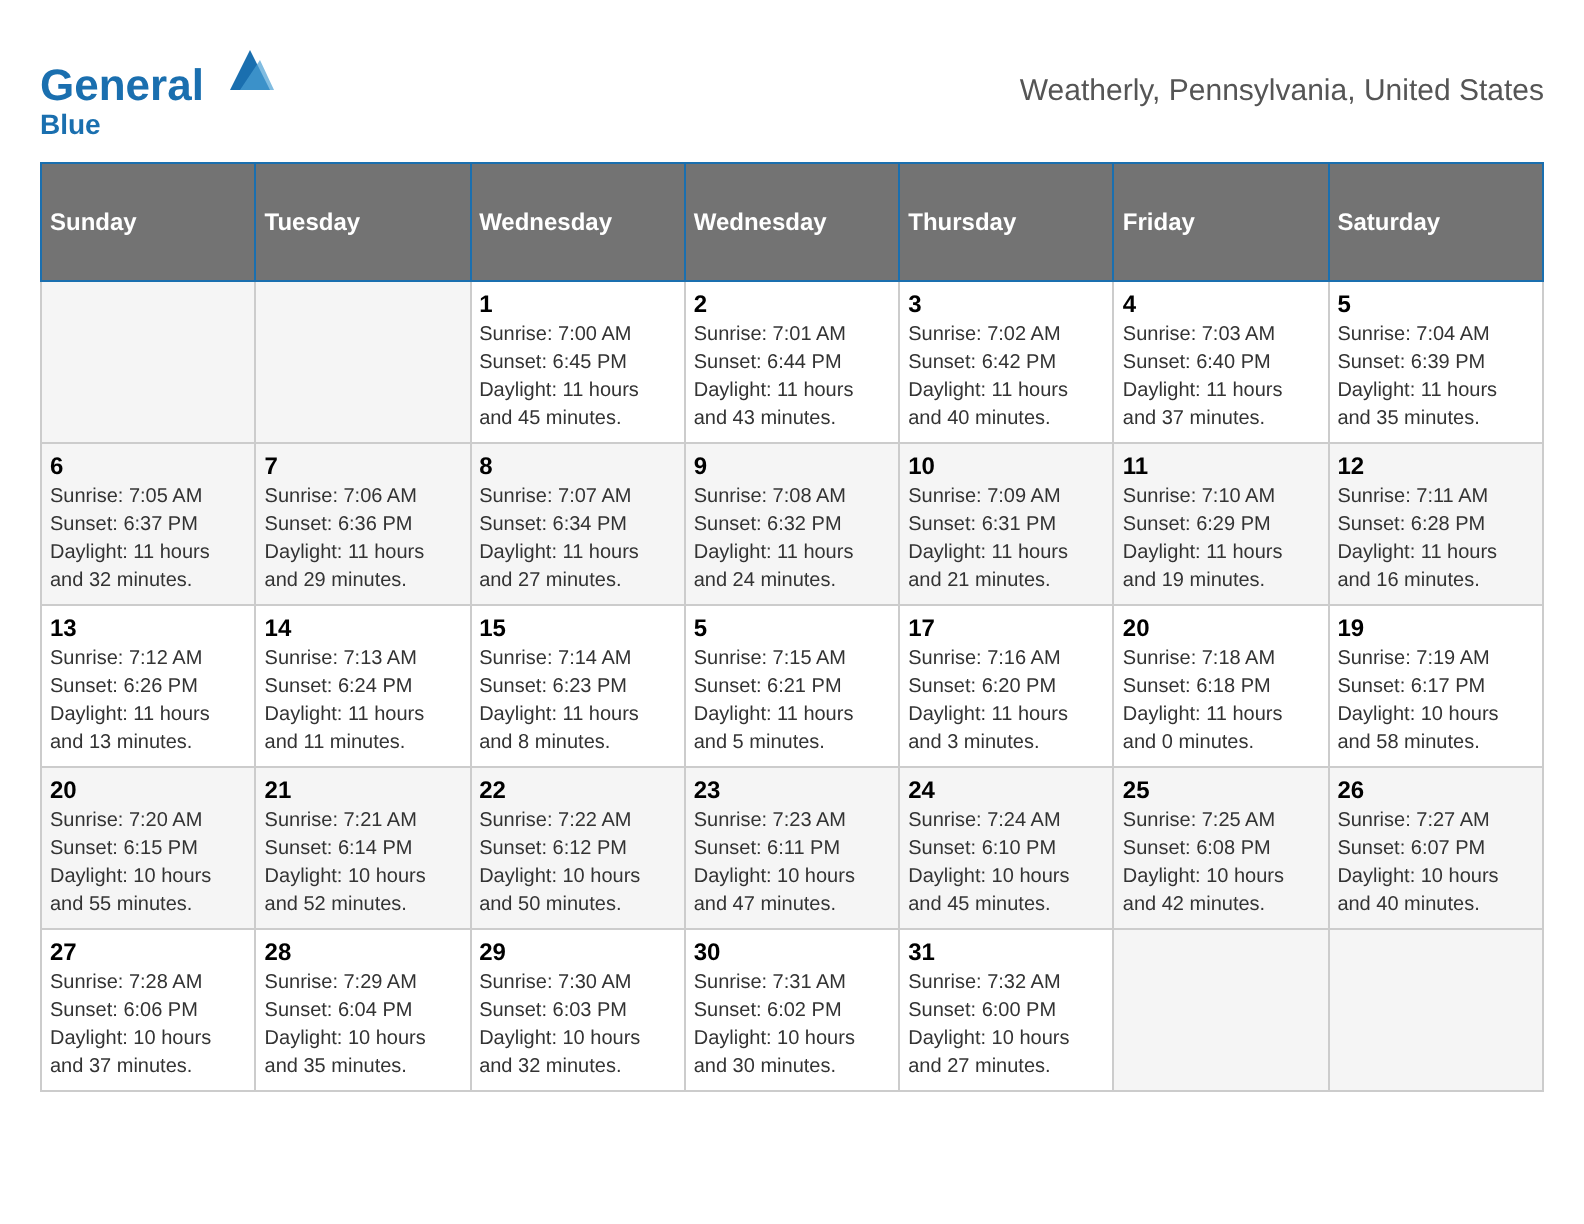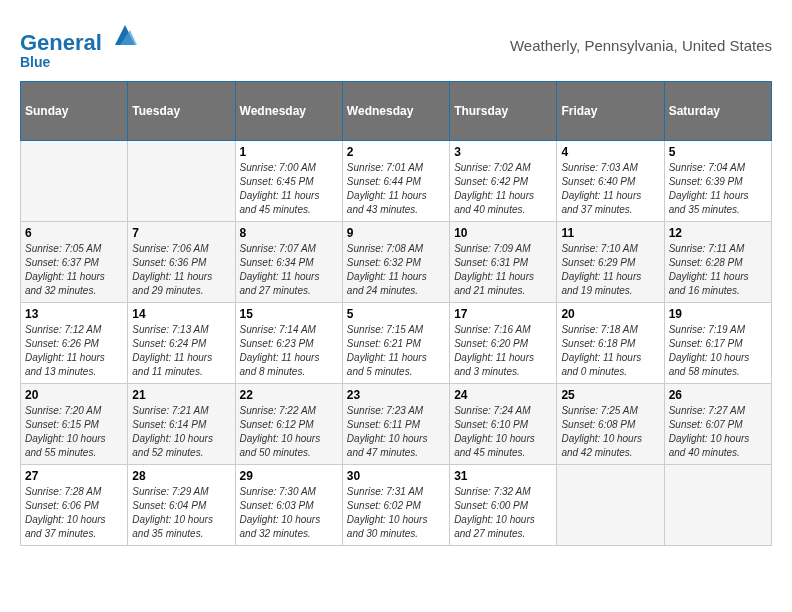--- a/index.html
+++ b/index.html
@@ -76,21 +76,20 @@
     .day-number {
       font-weight: bold;
       font-size: 12px;
       margin-bottom: 2px;
       display: block;
     }
     .day-info {
       font-size: 10px;
       color: #333;
       line-height: 1.4;
-      font-style: italic;
     }
     .empty-cell {
       background: #f5f5f5 !important;
     }
   </style>
 </head>
 <body>
 
 <div class="header">
   <div class="logo">

